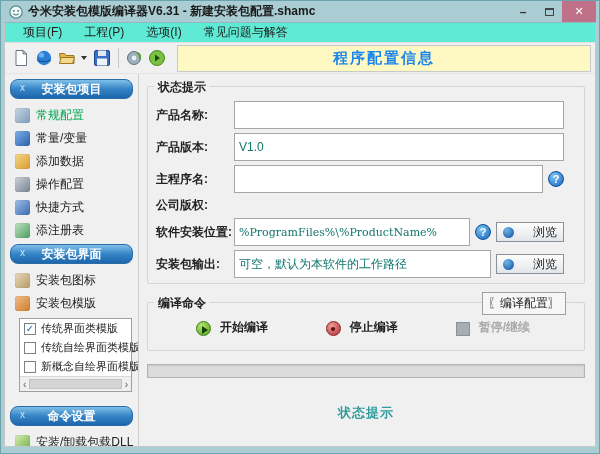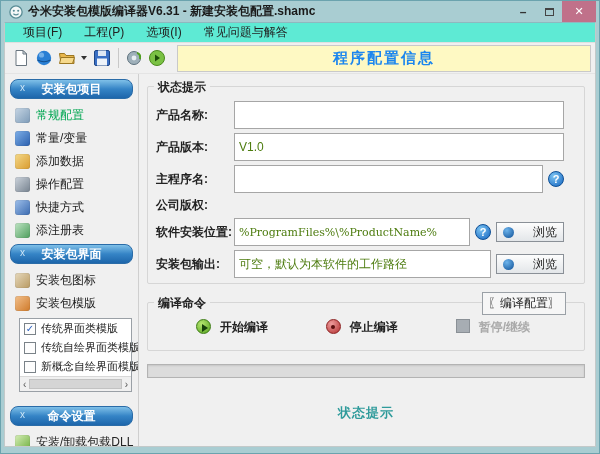--- a/index.html
+++ b/index.html
@@ -80,38 +80,38 @@
   .main { flex:1; padding:12px 10px 0 8px; overflow:hidden; }
 
   .groupbox { position:relative; border:1px solid #d6d6d6; border-radius:2px;
               padding:14px 20px 1px 8px; }
   .group-label { position:absolute; top:-8px; left:6px; background:#f0f0f0; padding:0 4px;
                  font-weight:bold; color:#222; }
 
   .frow { display:flex; align-items:center; margin-bottom:4px; }
   .frow label { width:78px; flex:0 0 auto; font-weight:bold; white-space:nowrap; }
   .frow input { flex:1; height:18px; border:1px solid #a6a6a6; background:#fff; padding:13px 4px;
-                font-family:"Liberation Sans","DejaVu Sans",sans-serif; font-size:12px; color:#4d7c0f; }
+                font-family:"Liberation Sans","DejaVu Sans",sans-serif; font-size:12px; color:#0f766e; }
   .frow input.code { font-family:"DejaVu Serif", serif; font-size:11px; }
   .help-icon { width:16px; height:16px; border-radius:50%; margin-left:5px; flex:0 0 auto;
                background:radial-gradient(circle at 35% 30%, #7cc4f2, #1565c0);
                color:#fff; font-weight:bold; font-size:11px; display:flex; align-items:center;
                justify-content:center; border:1px solid #0d4f96; }
   .browse-btn { margin-left:5px; height:20px; display:flex; align-items:center; gap:19px;
                 padding:0 6px; border:1px solid #8a9097; background:linear-gradient(#fdfdfd,#e3e6e9);
                 font-size:12px; color:#222; flex:0 0 auto; cursor:default; }
   .globe-mini { width:11px; height:11px; border-radius:50%;
                 background:radial-gradient(circle at 35% 30%, #6db4ec, #0d4f96); }
 
   .compile-box { margin-top:18px; padding:12px 8px 14px 8px; }
   .config-btn { position:absolute; top:-11px; right:18px; background:#f6f6f6;
                 border:1px solid #9aa0a6; padding:2px 5px; font-size:12px; color:#222; cursor:default; }
   .cmd-row { display:flex; align-items:center; justify-content:space-between;
              padding:4px 46px 0 40px; }
-  .cmd { display:flex; align-items:flex-start; gap:9px; font-weight:bold; color:#222; }
+  .cmd { display:flex; align-items:flex-end; gap:9px; font-weight:bold; color:#222; }
   .cmd.disabled { color:#aaa; }
   .ic-start { width:15px; height:15px; border-radius:50%;
               background:radial-gradient(circle at 35% 30%, #b5e56f, #55a21f);
               position:relative; border:1px solid #3c7c12; }
   .ic-start::after { content:""; position:absolute; left:5px; top:3.5px; width:0; height:0;
                      border-top:4px solid transparent; border-bottom:4px solid transparent;
                      border-left:6px solid #16400a; }
   .ic-pause { width:14px; height:14px; background:#a7adb3; border:1px solid #8a9096; }
   .ic-stop { width:15px; height:15px; border-radius:50%;
              background:radial-gradient(circle at 35% 30%, #ee9c9c, #b23030);

